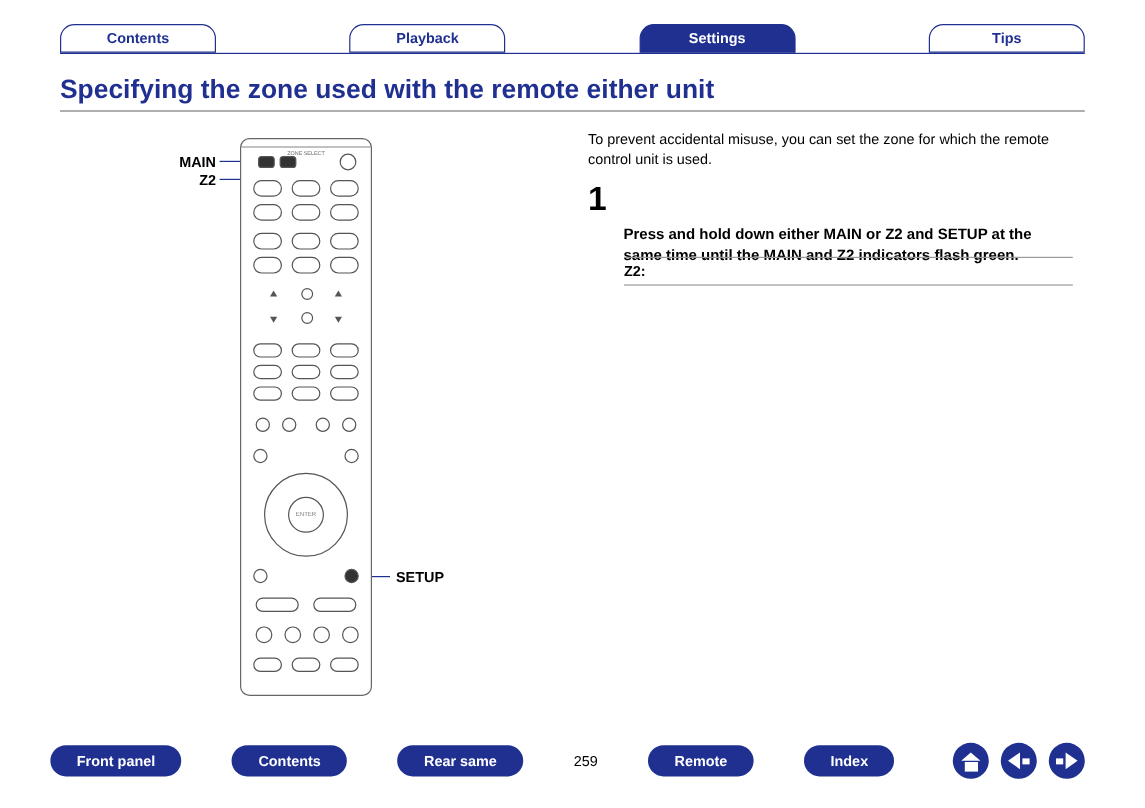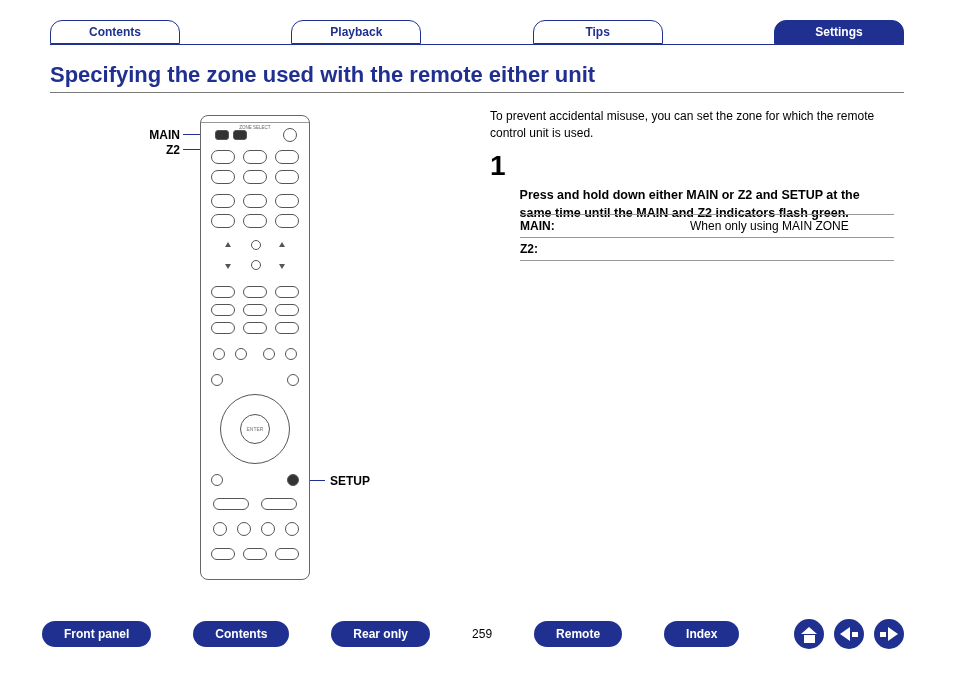--- a/index.html
+++ b/index.html
@@ -234,22 +234,22 @@
   .arrow-l { border-right:10px solid #fff; margin-right:2px; }
   .arrow-r { border-left:10px solid #fff; margin-left:2px; }
   .arrow-stem { width:6px;height:5px;background:#fff; }
 </style>
 </head>
 <body>
 
 <div class="top-tabs">
   <div class="tab">Contents</div>
   <div class="tab">Playback</div>
+  <div class="tab active">Settings</div>
   <div class="tab">Tips</div>
-  <div class="tab active">Settings</div>
 </div>
 <div class="tab-underline"></div>
 
 <div class="title">Specifying the zone used with the remote either unit</div>
 <div class="title-underline"></div>
 
 <div class="callout-label" style="top:128px; left:110px; width:70px;">MAIN</div>
 <div class="callout-label" style="top:143px; left:110px; width:70px;">Z2</div>
 
 <div class="callout-line" style="top:134px; left:183px; width:38px;"></div>
@@ -332,32 +332,28 @@
 
 <div class="intro">To prevent accidental misuse, you can set the zone for which the remote control unit is used.</div>
 
 <div class="step-wrap">
   <div class="step-num">1</div>
   <div class="step-text">Press and hold down either MAIN or Z2 and SETUP at the same time until the MAIN and Z2 indicators flash green.</div>
 </div>
 
 <div class="defs">
   <div class="def-row">
-    <div class="def-term">MAIN:</div>
-    <div class="def-desc">When only using MAIN ZONE</div>
-  </div>
-  <div class="def-row">
     <div class="def-term">Z2:</div>
   </div>
 </div>
 
 <div class="bottom">
   <div class="pill">Front panel</div>
   <div class="pill">Contents</div>
-  <div class="pill">Rear only</div>
+  <div class="pill">Rear same</div>
   <div class="page-num">259</div>
   <div class="pill">Remote</div>
   <div class="pill">Index</div>
 
   <div class="nav-icons">
     <div class="circ-btn">
       <span style="position:relative;display:flex;align-items:center;justify-content:center;width:100%;height:100%;">
         <span class="home-roof"></span>
         <span class="home-base"></span>
       </span>

